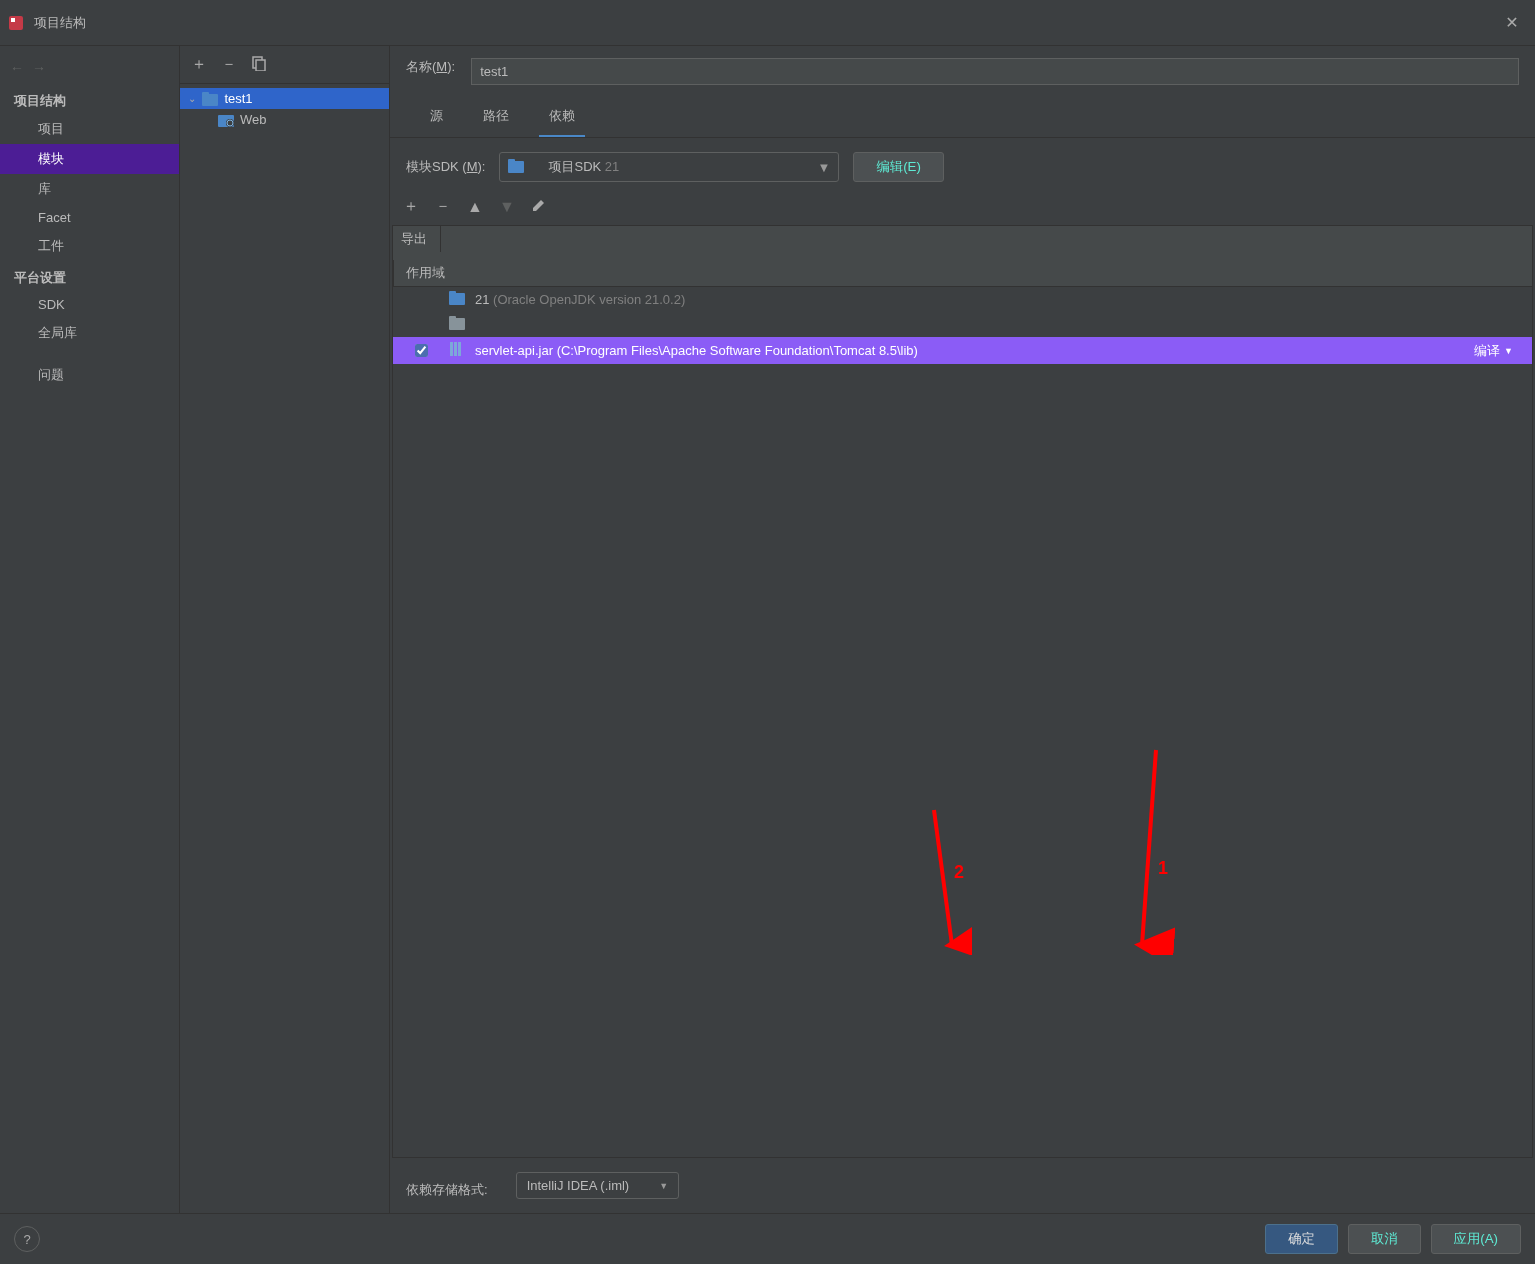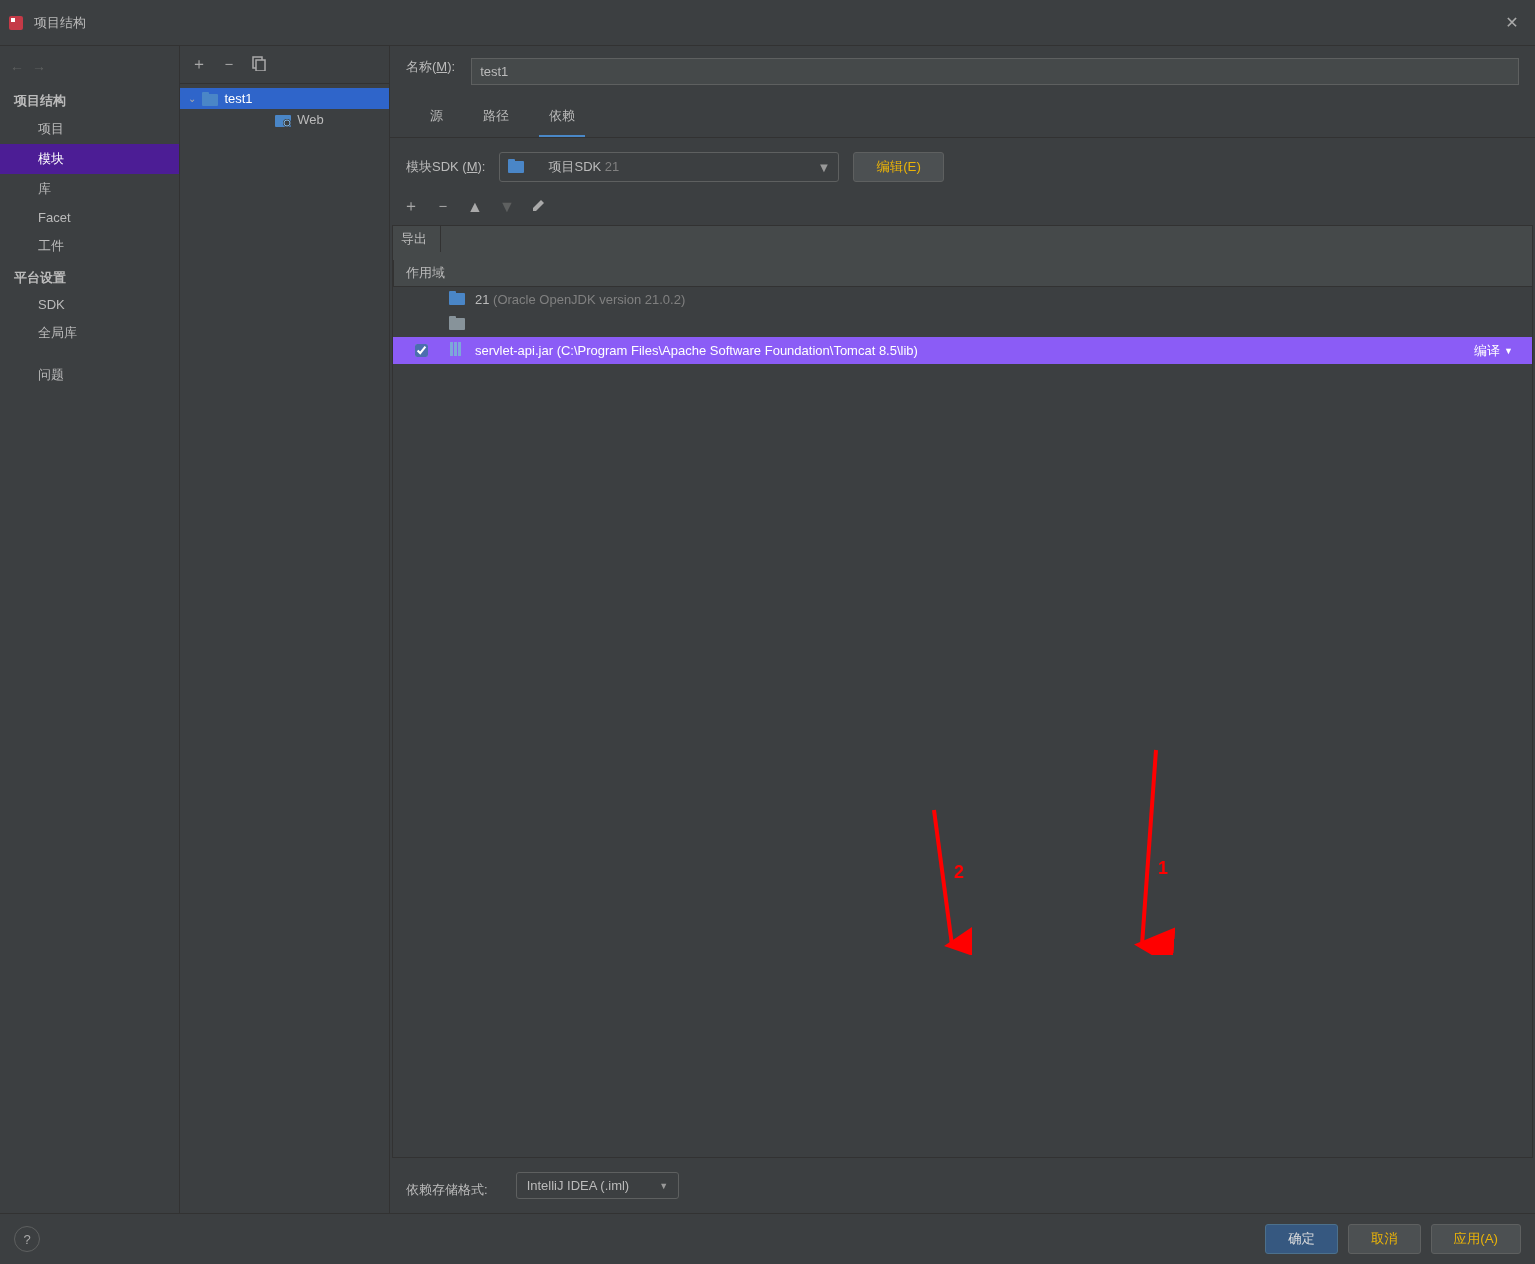--- a/index.html
+++ b/index.html
@@ -92,21 +92,21 @@
       display: flex;
       align-items: center;
       padding: 3px 8px;
       cursor: pointer;
       gap: 6px;
     }
     .tree-item.active {
       background: #2f65ca;
       color: #fff;
     }
-    .tree-item.child { padding-left: 38px; justify-content: center; }
+    .tree-item.child { padding-left: 38px; }
     .folder-icon {
       width: 16px; height: 14px;
       display: inline-block;
     }
     .chev {
       font-size: 10px; color: #aaa;
     }
     .right-panel {
       flex: 1;
       display: flex;
@@ -162,21 +162,21 @@
       gap: 24px;
       max-width: 340px;
       border-radius: 3px;
     }
     .select-box .chev-down {
       margin-left: auto; color: #999;
     }
     .btn {
       background: #4c5052;
       border: 1px solid #5e6060;
-      color: #eab308;
+      color: #5eead4;
       padding: 5px 22px;
       border-radius: 3px;
       cursor: pointer;
     }
     .dep-toolbar {
       display: flex;
       align-items: center;
       gap: 14px;
       padding: 4px 12px;
     }

